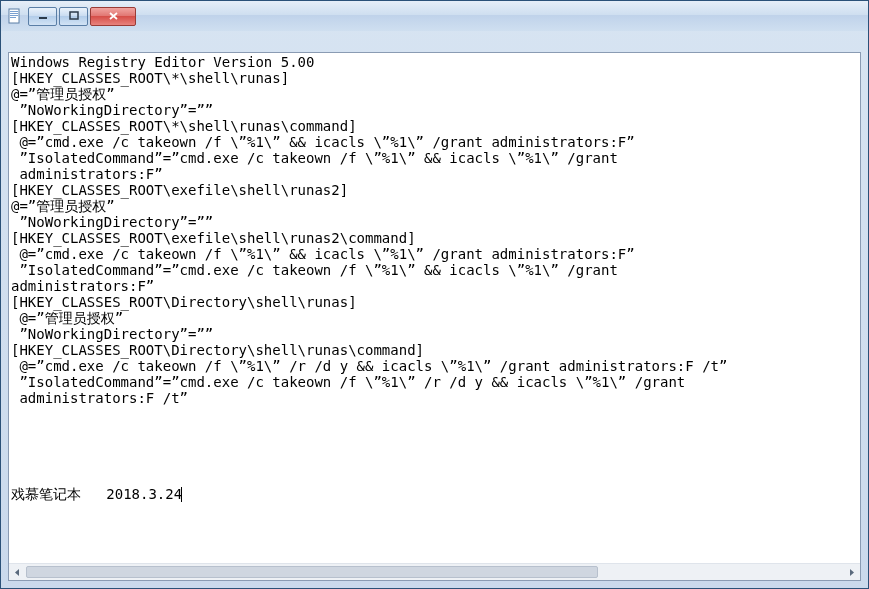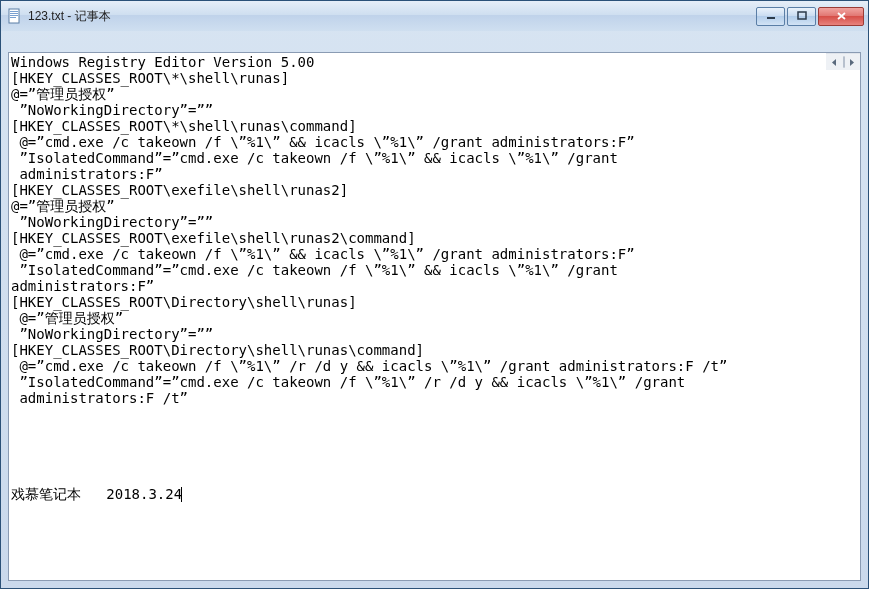--- a/index.html
+++ b/index.html
@@ -66,21 +66,21 @@
     }
     .menubar .menu-item {
       padding: 1px 8px;
       cursor: pointer;
     }
     .client-wrap {
       position: absolute;
       left: 7px; right: 7px; top: 51px; bottom: 7px;
       border: 1px solid #8a9bb3;
       background: #fff;
-      display: flex; flex-direction: row;
+      display: flex; flex-direction: column;
     }
     .client {
       flex: 1;
       padding: 1px 2px;
       font-family: "SimSun", "NSimSun", monospace;
       font-size: 14px;
       line-height: 16px;
       color: #000;
       white-space: pre;
       overflow: hidden;
@@ -123,21 +123,20 @@
   <div class="titlebar">
     <span class="titlebar-icon">
       <svg viewBox="0 0 16 16">
           <rect x="2" y="1" width="10" height="14" fill="#fff" stroke="#5a7ea6"></rect>
           <rect x="3" y="3" width="8" height="1" fill="#7aa0d0"></rect>
           <rect x="3" y="5" width="8" height="1" fill="#7aa0d0"></rect>
           <rect x="3" y="7" width="8" height="1" fill="#7aa0d0"></rect>
           <rect x="3" y="9" width="6" height="1" fill="#7aa0d0"></rect>
         </svg>
     </span>
-    <span class="titlebar-title">123.txt - 记事本</span>
     <div class="win-controls">
       <div class="win-btn">
         <svg width="10" height="10">
             <rect x="1" y="6" width="8" height="2" fill="#2b3a4a"></rect>
           </svg>
       </div>
       <div class="win-btn">
         <svg width="10" height="10">
             <rect x="1" y="1" width="8" height="7" fill="none" stroke="#2b3a4a" stroke-width="1.5"></rect>
           </svg>

